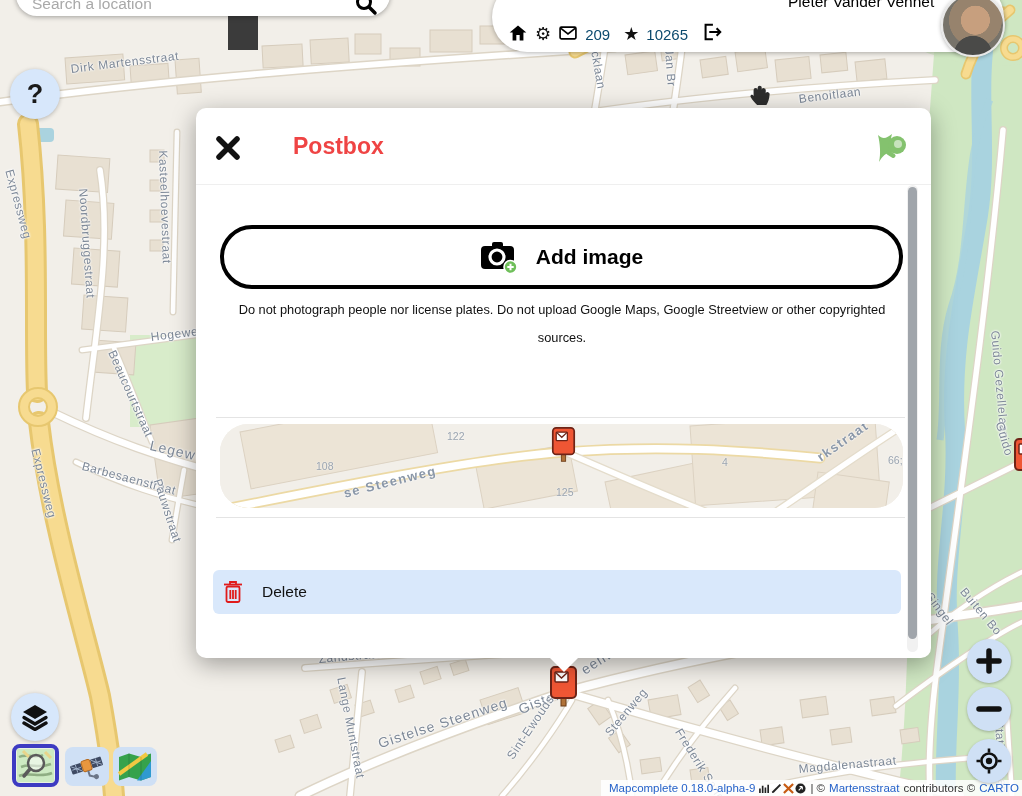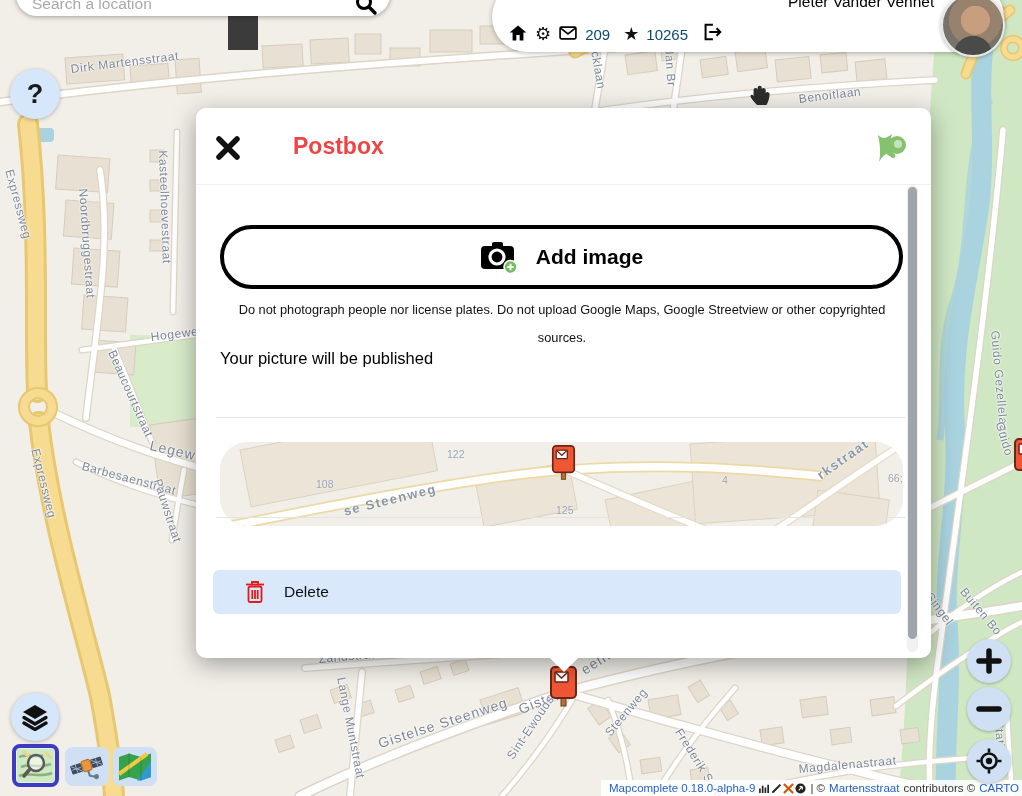--- a/index.html
+++ b/index.html
@@ -61,28 +61,28 @@
   #add-image-label { font-size:21px; font-weight:bold; color:#000; }
 
   #license-warning { position:absolute; left:28px; top:188px; width:676px; text-align:center;
     font-size:12.8px; color:#111; line-height:28px; }
   #license-row { position:absolute; left:24px; top:241px; display:flex; align-items:center; font-size:16.5px; color:#000; }
   #license-select { margin-left:7px; width:271px; height:29px; background:#dcdcf6; border-radius:4px;
     display:flex; align-items:center; justify-content:space-between; padding:0 8px 0 10px; font-size:15.5px; color:#111; cursor:pointer; }
 
   .dialog-divider { position:absolute; left:20px; right:26px; border-top:1px solid #e4e4e4; }
 
-  #minimap { position:absolute; left:24px; top:334px; width:683px; height:84px; border-radius:28px;
+  #minimap { position:absolute; left:24px; top:316px; width:683px; height:84px; border-radius:28px;
     overflow:hidden; background:#f2efe9; }
   .mini-label { position:absolute; color:#9aa4b0; font-size:10.5px; text-shadow:0 0 2px #fff; pointer-events:none; }
   .mini-street { position:absolute; color:#8a97a8; font-size:13px; font-weight:bold; letter-spacing:1.5px;
     text-shadow:0 0 2px #fff,0 0 2px #fff; transform-origin:0 0; pointer-events:none; }
 
   #delete-button { position:absolute; left:17px; top:462px; width:688px; height:44px; background:#d9e8fb;
-    border-radius:6px; display:flex; align-items:center; padding-left:32px; gap:19px; cursor:pointer; }
+    border-radius:6px; display:flex; align-items:center; padding-left:10px; gap:19px; cursor:pointer; }
   #delete-label { font-size:15.5px; color:#111; }
 
   #dialog-scrollbar { position:absolute; right:13px; top:77px; width:11px; height:467px; background:#f1f1f1; border-radius:6px; }
   #dialog-scroll-thumb { position:absolute; left:1px; right:1px; top:2px; height:452px; background:#a0a5ab; border-radius:6px; }
 
   
   #layers-button { position:absolute; left:11px; top:693px; width:48px; height:48px; border-radius:50%;
     background:#d7e7fb; z-index:5; display:flex; align-items:center; justify-content:center;
     box-shadow:0 1px 4px rgba(0,0,0,.25); cursor:pointer; }
   .style-button { position:absolute; top:747px; width:44px; height:39px; border-radius:8px; background:#cfe0f5;
@@ -353,21 +353,20 @@
       <rect x="1" y="6" width="33" height="23" rx="4" fill="#000"></rect>
       <rect x="12" y="2" width="11" height="7" rx="2" fill="#000"></rect>
       <circle cx="17" cy="17" r="7" fill="none" stroke="#fff" stroke-width="3.2"></circle>
       <circle cx="30.5" cy="27" r="6.5" fill="#6fbf5a" stroke="#fff" stroke-width="1.6"></circle>
       <path d="M30.5,23.8 L30.5,30.2 M27.3,27 L33.7,27" stroke="#fff" stroke-width="2"></path>
     </svg>
     <span id="add-image-label">Add image</span>
   </div>
 
   <div id="license-row">
-    <span>Your picture will be published</span>
   </div>
 
   <div class="dialog-divider" style="top:309px"></div>
 
   <div id="minimap">
     <svg width="683" height="84" viewBox="0 0 683 84">
       <rect width="683" height="84" fill="#f2efe9"></rect>
       <g fill="#ece4d6" stroke="#dcd2c2" stroke-width="1">
         <rect x="20" y="8" width="190" height="58" transform="rotate(-11 20 8)"></rect>
         <rect x="255" y="38" width="95" height="48" transform="rotate(-11 255 38)"></rect>

